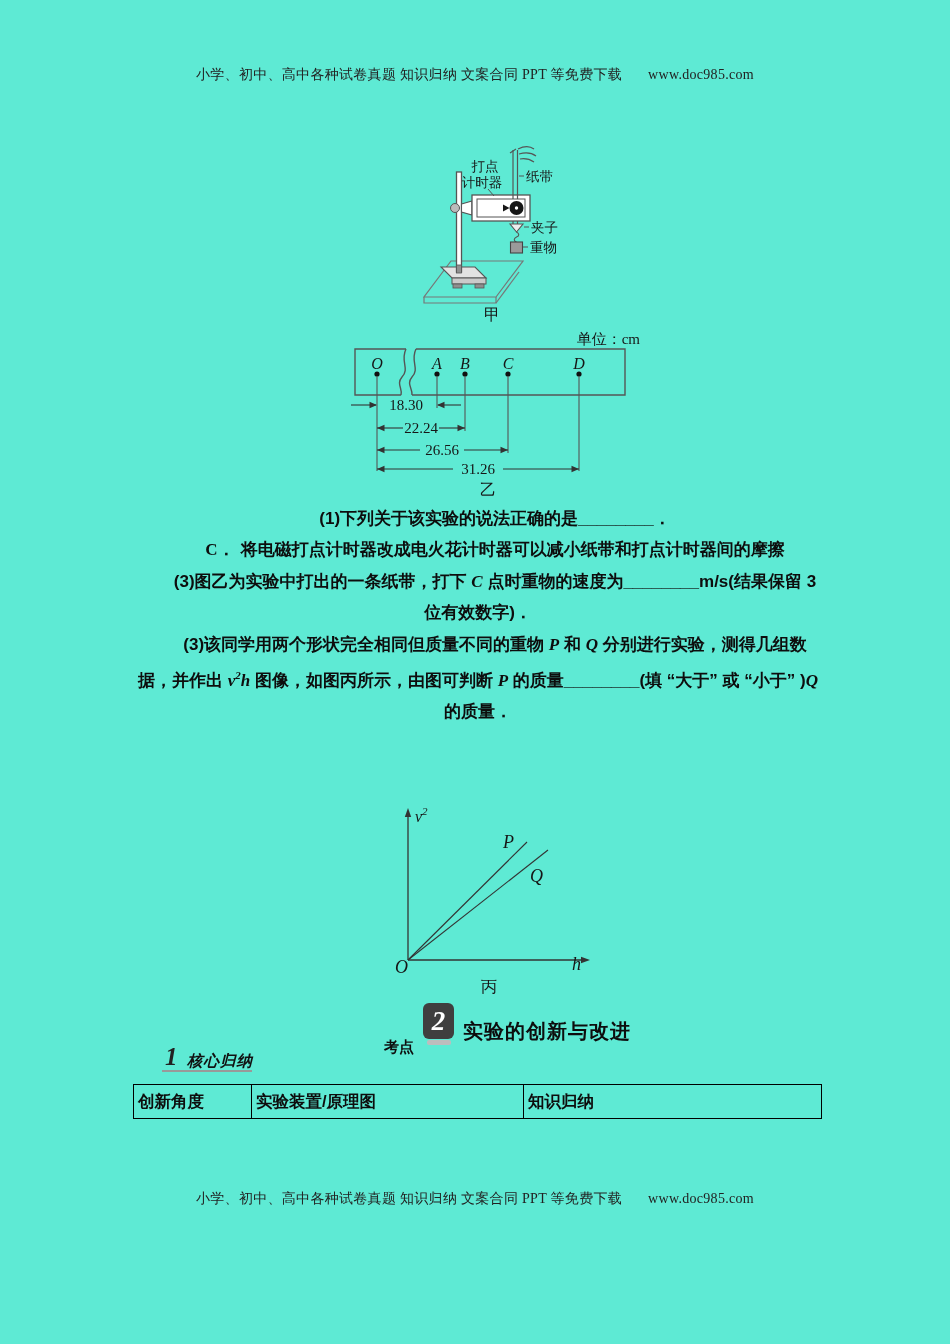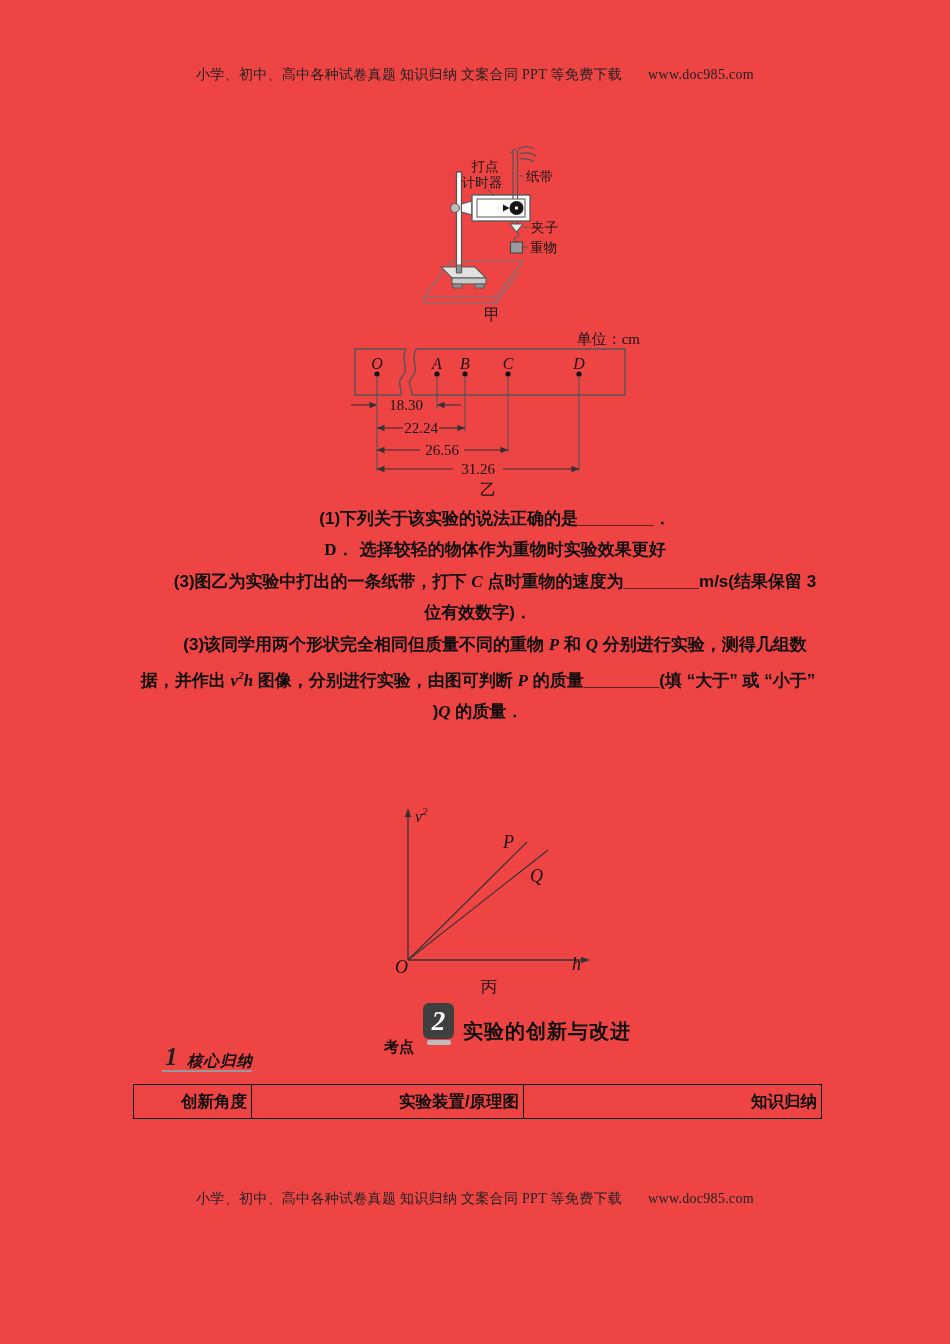--- a/index.html
+++ b/index.html
@@ -1,18 +1,18 @@
 <!DOCTYPE html>
 <html><head>
 <meta charset="utf-8">
 <style>
   * { margin:0; padding:0; box-sizing:border-box; }
   html,body { background:#ffffff; }
   .page {
-    position:relative; width:950px; height:1344px; background:#ef4444;
+    position:relative; width:950px; height:1344px; background:#5eead4;
     font-family:"Liberation Sans", sans-serif; color:#0d0d0d; overflow:hidden;
   }
   .hf {
     position:absolute; left:0; width:100%; text-align:center;
     font-family:"Liberation Serif", serif; font-size:14px; color:#222;
     letter-spacing:.3px; white-space:nowrap;
   }
   .hf-top { top:66px; }
   .hf-bottom { top:1190px; }
   .hf .url { margin-left:26px; }
@@ -59,21 +59,21 @@
     font-style:italic; font-weight:700; font-size:15.5px; color:#111; letter-spacing:1px;
   }
   .sub-underline { position:absolute; left:162px; top:1070px; width:90px; height:1.5px; background:#999; }
 
   
   .tbl {
     position:absolute; left:133px; top:1084px; width:688px;
     border-collapse:collapse; table-layout:fixed;
   }
   .tbl td {
-    border:1.6px solid #000; height:34px; text-align:right; vertical-align:middle;
+    border:1.6px solid #000; height:34px; text-align:left; vertical-align:middle;
     font-size:16.5px; font-weight:700; padding:0 4px;
   }
 </style>
 </head>
 <body>
 
 <div class="page">
 
   <div class="hf hf-top">
     <span>小学、初中、高中各种试卷真题 知识归纳 文案合同 PPT 等免费下载</span><span class="url">www.doc985.com</span>
@@ -190,23 +190,23 @@
     </g>
     <text x="66" y="83" text-anchor="middle" class="svg-num">18.30</text>
     <text x="81" y="106" text-anchor="middle" class="svg-num">22.24</text>
     <text x="102" y="128" text-anchor="middle" class="svg-num">26.56</text>
     <text x="138" y="147" text-anchor="middle" class="svg-num">31.26</text>
     <text x="148" y="168" text-anchor="middle" class="svg-cjk16">乙</text>
   </svg>
 
   <div class="qblock">
     <p class="q"><span>(1)下列关于该实验的说法正确的是</span><span>________</span><span>．</span></p>
-    <p class="q"><span class="optletter">D．</span><span>选择较轻的物体作为重物时实验效果更好</span></p>
+    <p class="q"><span class="optletter">C．</span><span>将电磁打点计时器改成电火花计时器可以减小纸带和打点计时器间的摩擦</span></p>
     <p class="q"><span>(3)图乙为实验中打出的一条纸带，打下 </span><span class="it">C</span><span> 点时重物的速度为</span><span>________</span><span>m/s(结果保留 3 位有效数字)．</span></p>
-    <p class="q"><span>(3)该同学用两个形状完全相同但质量不同的重物 </span><span class="it">P</span><span> 和 </span><span class="it">Q</span><span> 分别进行实验，测得几组数据，并作出 </span><span class="it">v</span><sup class="it">2</sup><span class="it">h</span><span> 图像，分别进行实验，由图可判断 </span><span class="it">P</span><span> 的质量</span><span>________</span><span>(填 “大于” 或 “小于” )</span><span class="it">Q</span><span> 的质量．</span></p>
+    <p class="q"><span>(3)该同学用两个形状完全相同但质量不同的重物 </span><span class="it">P</span><span> 和 </span><span class="it">Q</span><span> 分别进行实验，测得几组数据，并作出 </span><span class="it">v</span><sup class="it">2</sup><span class="it">h</span><span> 图像，如图丙所示，由图可判断 </span><span class="it">P</span><span> 的质量</span><span>________</span><span>(填 “大于” 或 “小于” )</span><span class="it">Q</span><span> 的质量．</span></p>
   </div>
 
   <svg class="fig" style="left:382px; top:800px;" width="220" height="200" viewBox="0 0 220 200">
     <g stroke="#333" stroke-width="1.3" fill="#333">
       <line x1="26" y1="160" x2="26" y2="14"></line>
       <polygon points="26,8 22.8,17 29.2,17" stroke="none"></polygon>
       <line x1="26" y1="160" x2="204" y2="160"></line>
       <polygon points="208,160 199,156.8 199,163.2" stroke="none"></polygon>
     </g>
     <line x1="26" y1="160" x2="145" y2="42" stroke="#333" stroke-width="1.1"></line>

